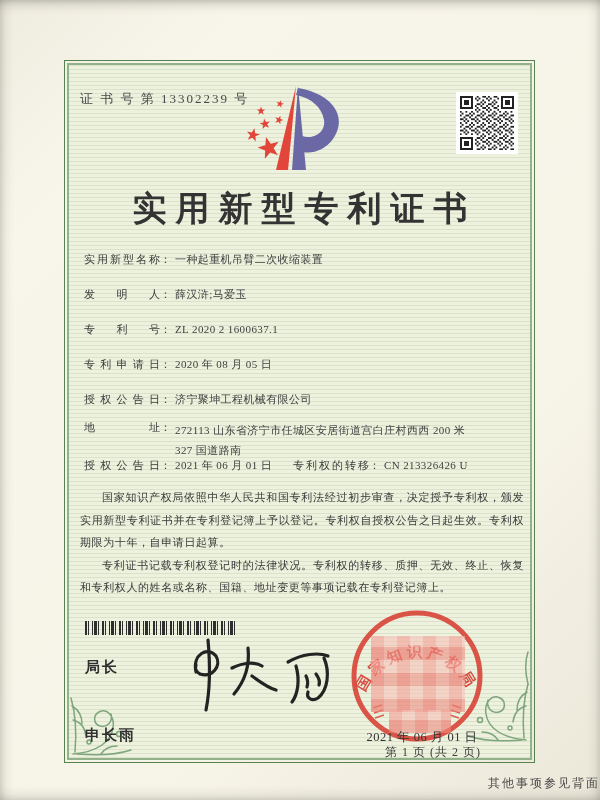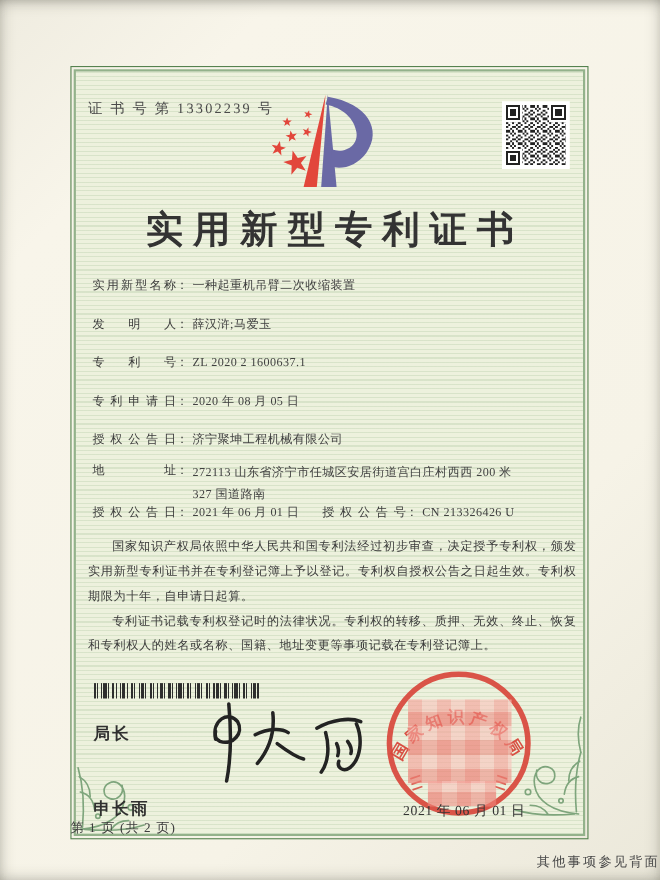--- a/index.html
+++ b/index.html
@@ -72,21 +72,21 @@
   .mosaic {
     position:absolute; opacity:.85;
     background-image:
       repeating-linear-gradient(0deg, rgba(235,128,118,.55) 0 13px, rgba(248,190,182,.5) 13px 26px),
       repeating-linear-gradient(90deg, rgba(238,125,114,.6) 0 13px, rgba(250,202,196,.45) 13px 26px);
   }
   .mosaic-1 { left:24px; top:30px; width:94px; height:76px; }
   .mosaic-2 { left:42px; top:104px; width:62px; height:23px; }
   .seal-date { left:347px; top:729px; width:150px; text-align:center;
                font-size:12.5px; color:#343434; letter-spacing:.5px; }
-  .page-info { left:64px; width:417px; top:744px; text-align:left; font-size:12px; color:#3e3e3e; letter-spacing:1px; }
+  .page-info { left:64px; width:417px; top:744px; text-align:right; font-size:12px; color:#3e3e3e; letter-spacing:1px; }
   .back-note { left:0; right:0; top:775px; text-align:right; font-size:12px; color:#494949; letter-spacing:2px; }
   .ornament { width:95px; height:95px; }
   .ornament-left  { left:67px;  top:664px; }
   .ornament-right { left:437px; top:650px; transform:scaleX(-1); }
 </style>
 </head>
 <body>
 
 <div class="page">
 
@@ -187,21 +187,21 @@
     <span class="lbl">专利申请日</span><span class="colon">：</span><span class="val">2020 年 08 月 05 日</span>
   </div>
   <div class="row row-patentee">
     <span class="lbl">授权公告日</span><span class="colon">：</span><span class="val">济宁聚坤工程机械有限公司</span>
   </div>
   <div class="row row-address">
     <span class="lbl">地址</span><span class="colon">：</span><span class="val"><span>272113 山东省济宁市任城区安居街道宫白庄村西西 200 米</span><br><span>327 国道路南</span></span>
   </div>
   <div class="row row-grant">
     <span><span class="lbl">授权公告日</span><span class="colon">：</span><span class="val">2021 年 06 月 01 日</span></span>
-    <span class="grant-group2"><span class="lbl">授权公告号</span><span class="colon">：</span><span class="val">CN 213326426 U</span></span>
+    <span class="grant-group2"><span class="lbl">专利权的转移</span><span class="colon">：</span><span class="val">CN 213326426 U</span></span>
   </div>
 
   <div class="abs paras">
     <p>国家知识产权局依照中华人民共和国专利法经过初步审查，决定授予专利权，颁发实用新型专利证书并在专利登记簿上予以登记。专利权自授权公告之日起生效。专利权期限为十年，自申请日起算。</p>
     <p>专利证书记载专利权登记时的法律状况。专利权的转移、质押、无效、终止、恢复和专利权人的姓名或名称、国籍、地址变更等事项记载在专利登记簿上。</p>
   </div>
 
   <div class="abs barcode"></div>
 
   <div class="abs director-title">局长</div>

